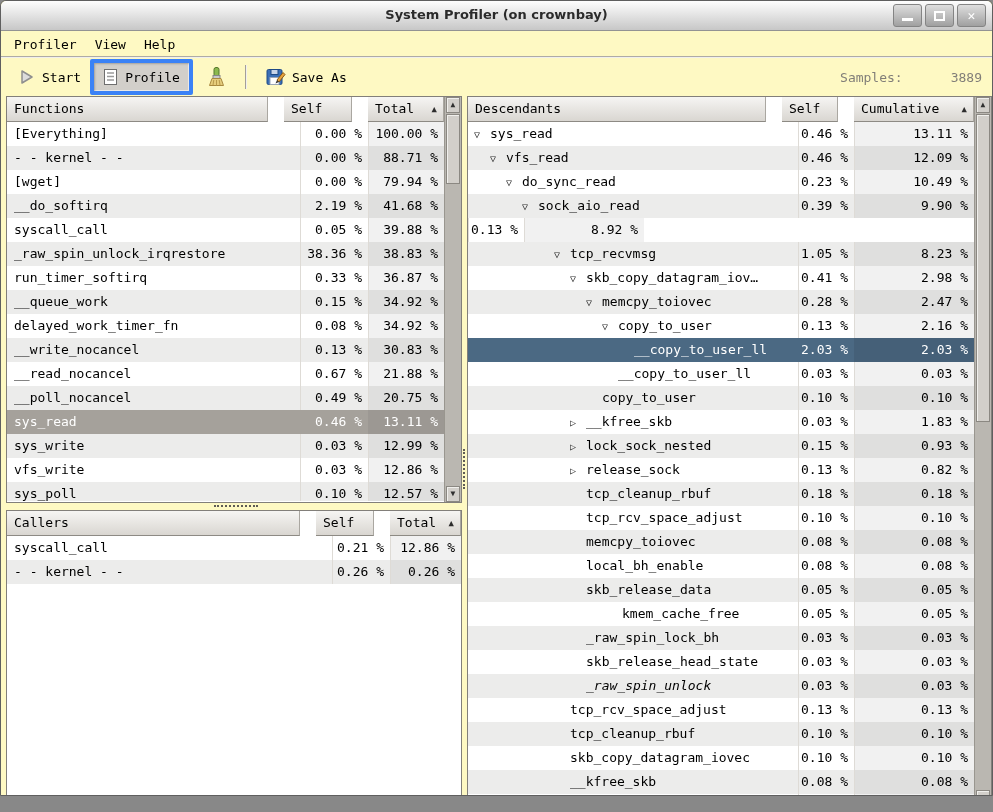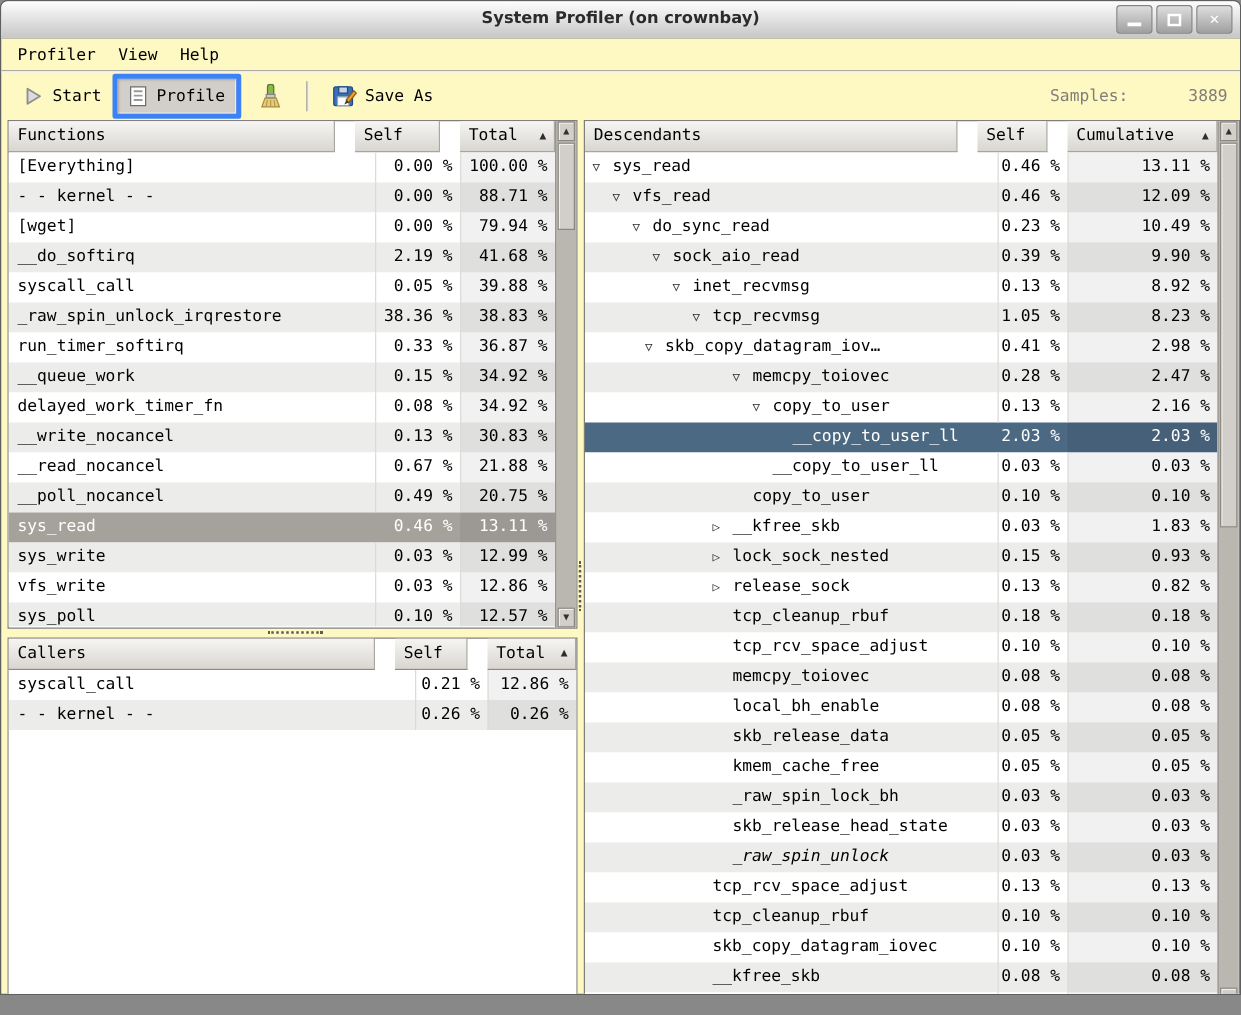--- a/index.html
+++ b/index.html
@@ -340,31 +340,30 @@
           <div class="c-name" style="padding-left: 38px;"><span class="expander">▽</span><span>do_sync_read</span></div>
           <div class="c-val w-self-d">0.23 %</div>
           <div class="c-val w-total-d sorted">10.49 %</div>
         </div>
         <div class="trow stripe">
           <div class="c-name" style="padding-left: 54px;"><span class="expander">▽</span><span>sock_aio_read</span></div>
           <div class="c-val w-self-d">0.39 %</div>
           <div class="c-val w-total-d sorted">9.90 %</div>
         </div>
         <div class="trow">
-          <div class="c-name" style="padding-left: 70px;"><span class="expander">▽</span><span>inet_recvmsg</span></div>
           <div class="c-val w-self-d">0.13 %</div>
           <div class="c-val w-total-d sorted">8.92 %</div>
         </div>
         <div class="trow stripe">
           <div class="c-name" style="padding-left: 86px;"><span class="expander">▽</span><span>tcp_recvmsg</span></div>
           <div class="c-val w-self-d">1.05 %</div>
           <div class="c-val w-total-d sorted">8.23 %</div>
         </div>
         <div class="trow">
-          <div class="c-name" style="padding-left: 48px;"><span class="expander">▽</span><span>skb_copy_datagram_iov…</span></div>
+          <div class="c-name" style="padding-left: 102px;"><span class="expander">▽</span><span>skb_copy_datagram_iov…</span></div>
           <div class="c-val w-self-d">0.41 %</div>
           <div class="c-val w-total-d sorted">2.98 %</div>
         </div>
         <div class="trow stripe">
           <div class="c-name" style="padding-left: 118px;"><span class="expander">▽</span><span>memcpy_toiovec</span></div>
           <div class="c-val w-self-d">0.28 %</div>
           <div class="c-val w-total-d sorted">2.47 %</div>
         </div>
         <div class="trow">
           <div class="c-name" style="padding-left: 134px;"><span class="expander">▽</span><span>copy_to_user</span></div>
@@ -420,21 +419,21 @@
           <div class="c-name" style="padding-left: 102px;"><span class="expander"></span><span>local_bh_enable</span></div>
           <div class="c-val w-self-d">0.08 %</div>
           <div class="c-val w-total-d sorted">0.08 %</div>
         </div>
         <div class="trow stripe">
           <div class="c-name" style="padding-left: 102px;"><span class="expander"></span><span>skb_release_data</span></div>
           <div class="c-val w-self-d">0.05 %</div>
           <div class="c-val w-total-d sorted">0.05 %</div>
         </div>
         <div class="trow">
-          <div class="c-name" style="padding-left: 102px;"><span class="expander"></span><span>kmem_cache_free</span></div>
+          <div class="c-name" style="padding-left: 102px; margin-left: 36px;"><span class="expander"></span><span>kmem_cache_free</span></div>
           <div class="c-val w-self-d">0.05 %</div>
           <div class="c-val w-total-d sorted">0.05 %</div>
         </div>
         <div class="trow stripe">
           <div class="c-name" style="padding-left: 102px;"><span class="expander"></span><span>_raw_spin_lock_bh</span></div>
           <div class="c-val w-self-d">0.03 %</div>
           <div class="c-val w-total-d sorted">0.03 %</div>
         </div>
         <div class="trow">
           <div class="c-name" style="padding-left: 102px;"><span class="expander"></span><span>skb_release_head_state</span></div>

